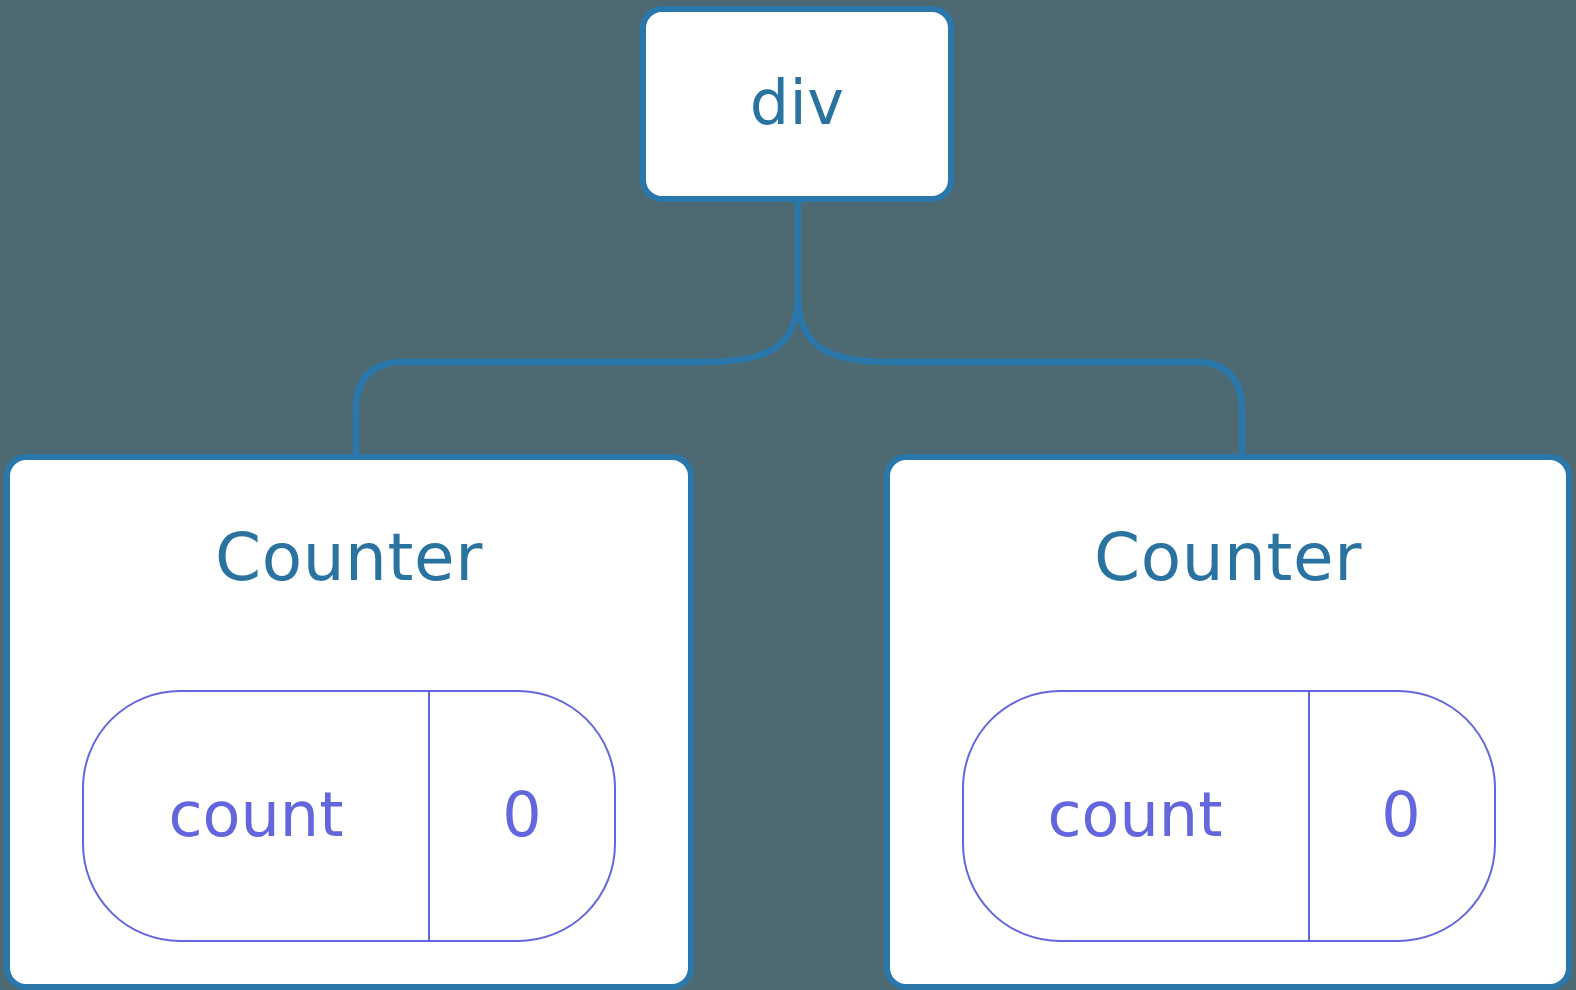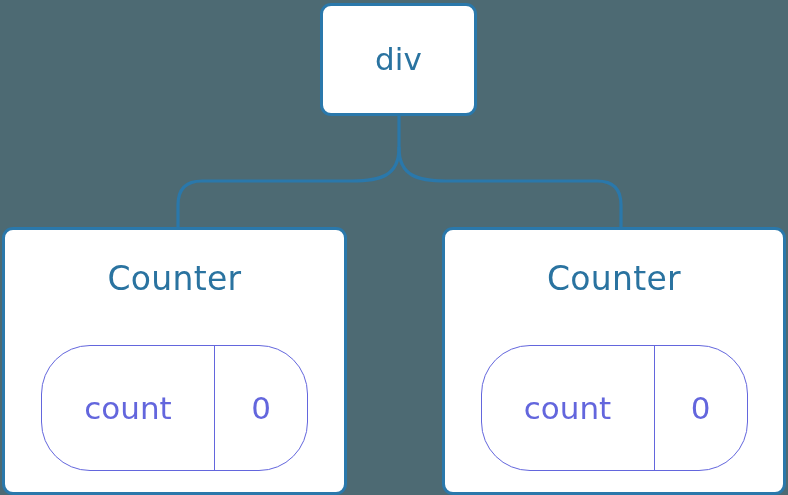--- a/index.html
+++ b/index.html
@@ -41,21 +41,21 @@
     display: flex;
     flex-direction: column;
     align-items: center;
   }
 
   
   #node-div {
     left: 320px;
     top: 3px;
     width: 157px;
-    height: 113px;
+    height: 98px;
     justify-content: center;
   }
   .node-title-root {
     color: #2a73a0;
     font-size: 31px;
     line-height: 1;
     letter-spacing: 0.2px;
     font-weight: 400;
   }
 

